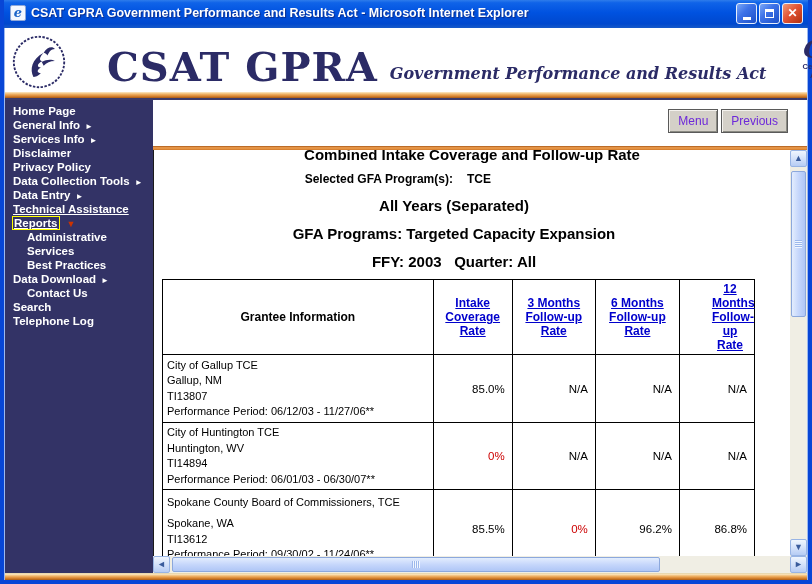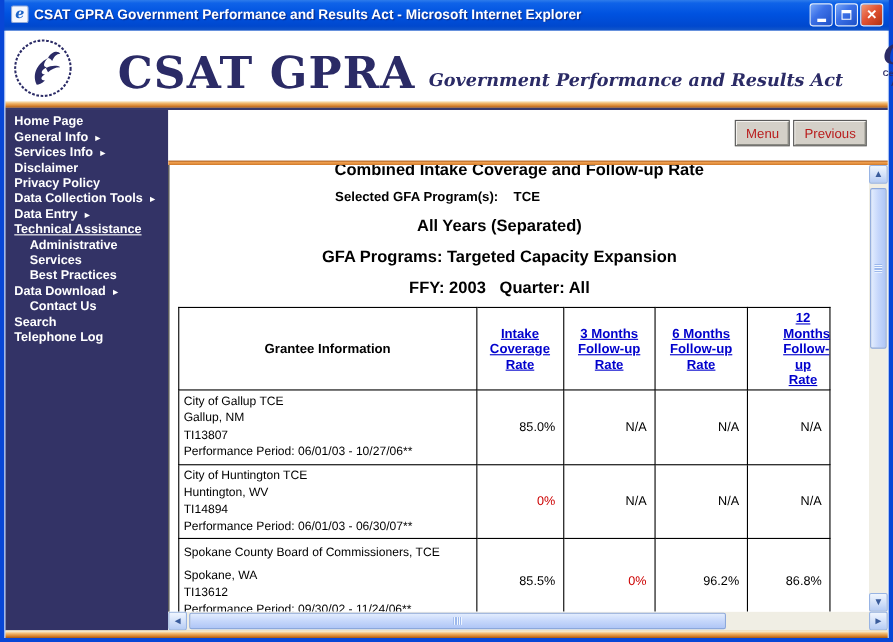--- a/index.html
+++ b/index.html
@@ -47,21 +47,21 @@
     cursor:pointer; white-space:nowrap; }
   .nav-item.sub { padding-left:22px; }
   .nav-item .arrow { font-size:8px; margin-left:5px; }
   .nav-item.underline .lbl { text-decoration:underline; }
   .nav-item.current .lbl { text-decoration:underline; outline:1px solid #FFFF00; padding:0 2px 0 1px; }
   .nav-item.current .arrow { color:#CC3300; font-size:9px; margin-left:7px; }
 
   .main { flex:1; display:flex; flex-direction:column; background:#fff; min-width:0; }
   .toolbar { height:46px; display:flex; justify-content:flex-end; align-items:flex-start; padding:9px 19px 0 0; gap:3px; }
   .btn { background:#D4D0C8; border:1px solid #5A5A5A; box-shadow:inset 1px 1px 0 #F4F2EE, inset -1px -1px 0 #8A8A82;
-    font-size:12px; color:#b91c1c; height:24px; padding:0 9px; cursor:pointer; font-family:"Liberation Sans", sans-serif; }
+    font-size:12px; color:#6d28d9; height:24px; padding:0 9px; cursor:pointer; font-family:"Liberation Sans", sans-serif; }
   .orange-divider { height:4px; background:linear-gradient(180deg,#A85818 0%,#F0A050 45%,#D07828 100%); flex:0 0 auto; }
 
   .content-row { flex:1; display:flex; min-height:0; }
   .content { flex:1; background:#fff; border-left:1px solid #1A1A1A; overflow:hidden; position:relative; padding-top:0; }
 
   .report-title { font-size:15px; font-weight:bold; text-align:center; margin-top:-4px; color:#000; }
   .param-row { display:flex; font-size:12px; font-weight:bold; margin-top:9px; }
   .param-label { width:47%; text-align:right; }
   .param-value { margin-left:14px; }
   .param-center { text-align:center; font-size:15px; font-weight:bold; margin-top:11px; width:600px; white-space:pre; }
@@ -143,20 +143,21 @@
 
       <div class="sidebar">
         <div class="nav-item"><span class="lbl">Home Page</span></div>
         <div class="nav-item"><span class="lbl">General Info</span><span class="arrow">►</span></div>
         <div class="nav-item"><span class="lbl">Services Info</span><span class="arrow">►</span></div>
         <div class="nav-item"><span class="lbl">Disclaimer</span></div>
         <div class="nav-item"><span class="lbl">Privacy Policy</span></div>
         <div class="nav-item"><span class="lbl">Data Collection Tools</span><span class="arrow">►</span></div>
         <div class="nav-item"><span class="lbl">Data Entry</span><span class="arrow">►</span></div>
         <div class="nav-item underline"><span class="lbl">Technical Assistance</span></div>
+        <div class="nav-item current"><span class="lbl">Reports</span><span class="arrow">▼</span></div>
         <div class="nav-item sub"><span class="lbl">Administrative</span></div>
         <div class="nav-item sub"><span class="lbl">Services</span></div>
         <div class="nav-item sub"><span class="lbl">Best Practices</span></div>
         <div class="nav-item"><span class="lbl">Data Download</span><span class="arrow">►</span></div>
         <div class="nav-item sub"><span class="lbl">Contact Us</span></div>
         <div class="nav-item"><span class="lbl">Search</span></div>
         <div class="nav-item"><span class="lbl">Telephone Log</span></div>
       </div>
 
       <div class="main">
@@ -186,21 +187,21 @@
                 <th class="rate-h" style="width:78px;"><span class="hlink">Intake Coverage Rate</span></th>
                 <th class="rate-h" style="width:82px;"><span class="hlink">3 Months Follow-up Rate</span></th>
                 <th class="rate-h" style="width:83px;"><span class="hlink">6 Months Follow-up Rate</span></th>
                 <th class="rate-h" style="width:74px;padding-left:32px;"><span class="hlink">12 Months Follow-up Rate</span></th>
               </tr>
               <tr style="height:68px;">
                 <td class="grantee-cell">
                   <div>City of Gallup TCE</div>
                   <div>Gallup, NM</div>
                   <div>TI13807</div>
-                  <div>Performance Period: 06/01/03 - 10/27/06**</div>
+                  <div>Performance Period: 06/12/03 - 11/27/06**</div>
                 </td>
                 <td class="rate-cell">85.0%</td>
                 <td class="rate-cell">N/A</td>
                 <td class="rate-cell">N/A</td>
                 <td class="rate-cell">N/A</td>
               </tr>
               <tr style="height:62px;">
                 <td class="grantee-cell">
                   <div>City of Huntington TCE</div>
                   <div>Huntington, WV</div>

